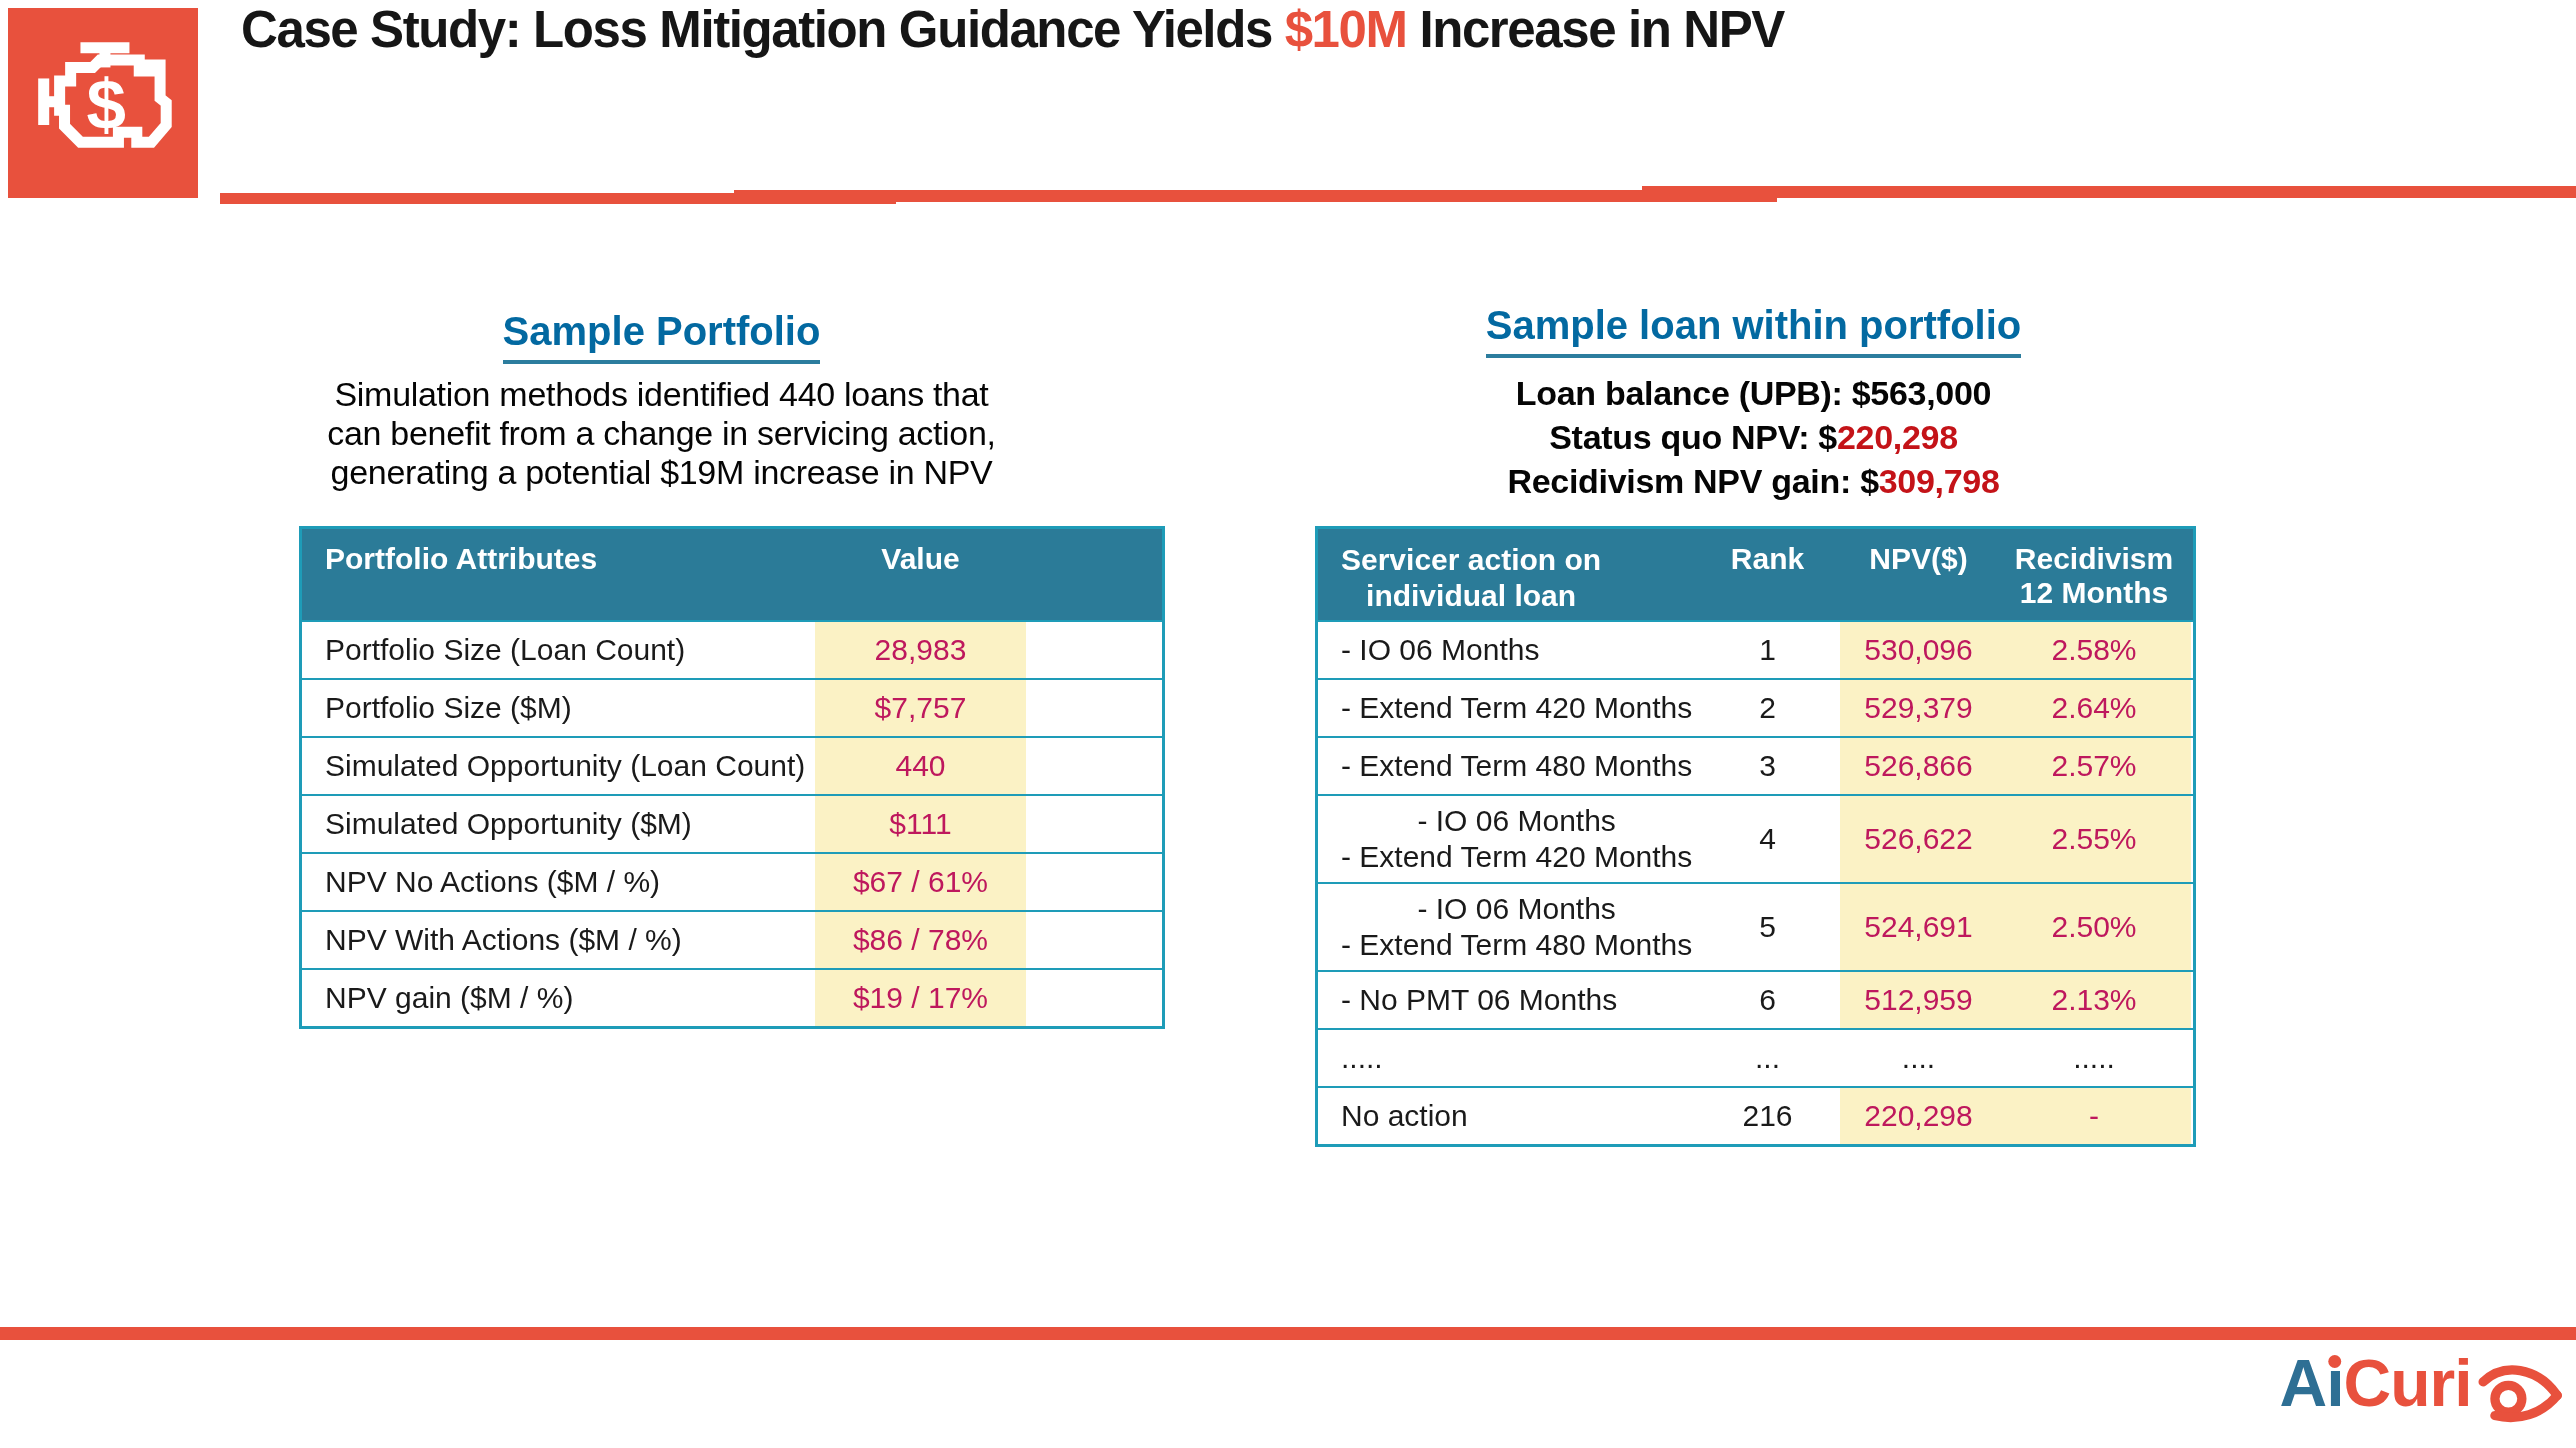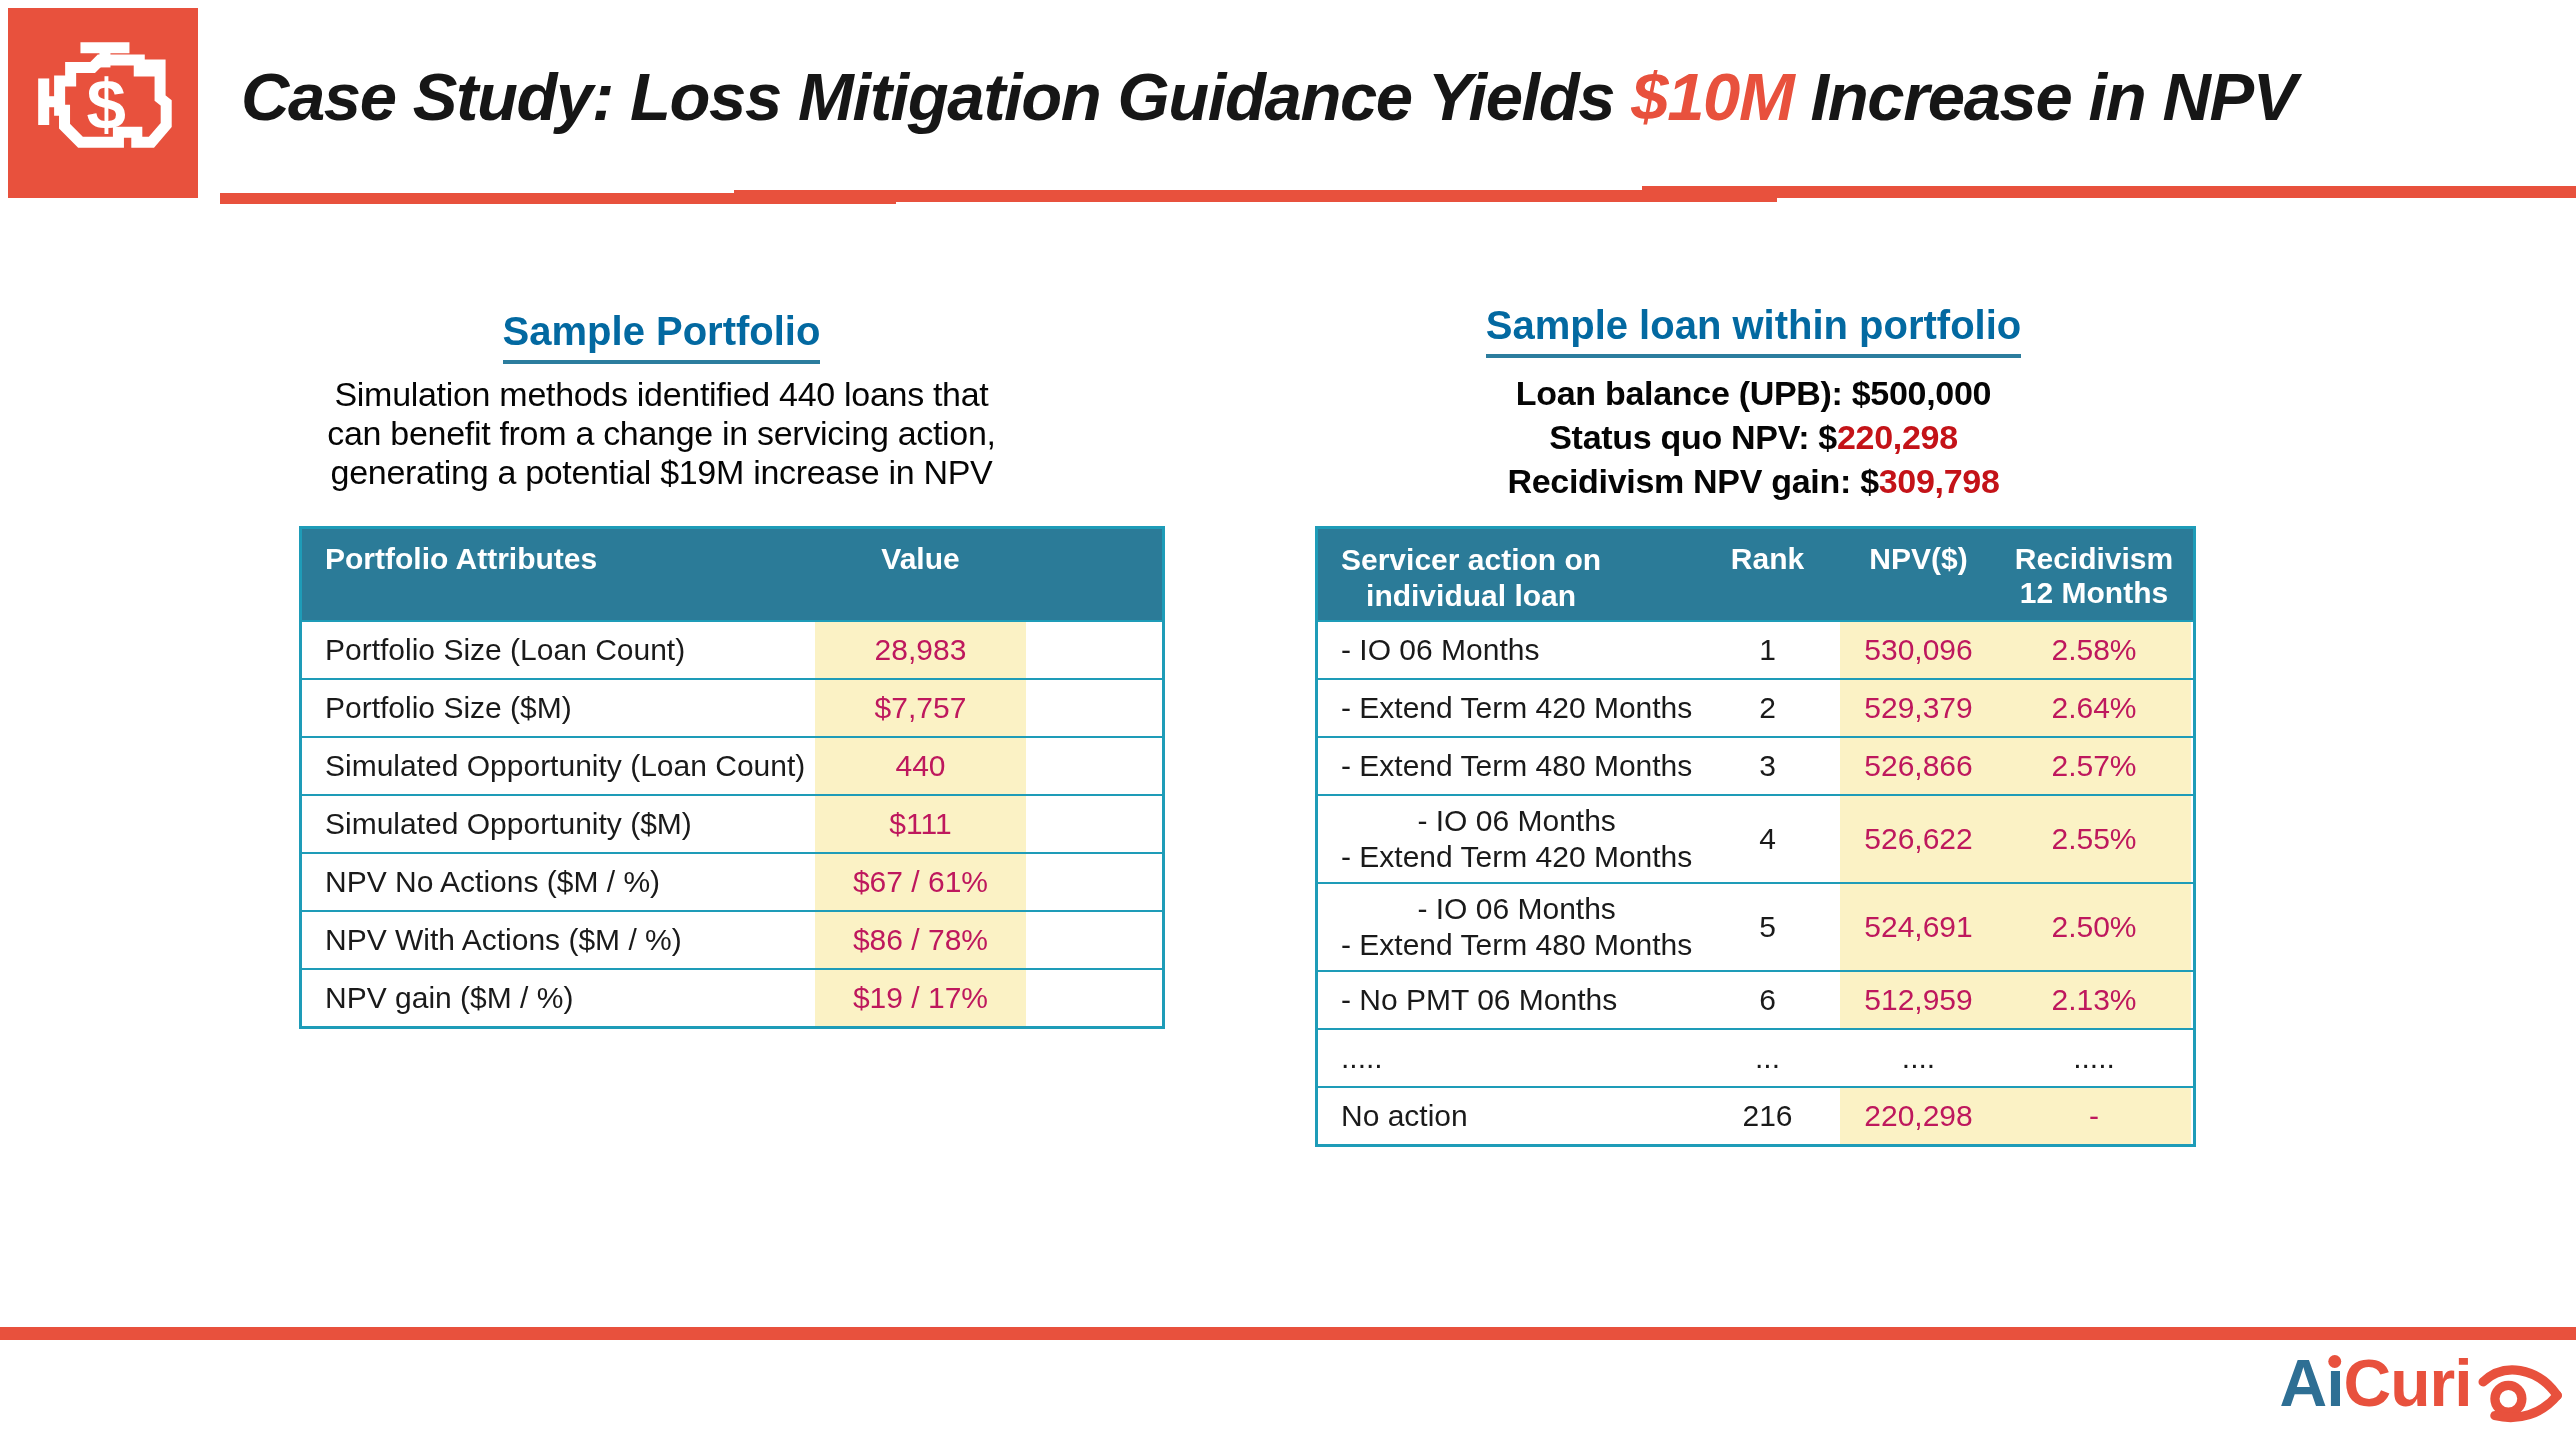--- a/index.html
+++ b/index.html
@@ -11,22 +11,22 @@
   }
   .abs { position:absolute; }
 
   
   .logo-box {
     left:7.7px; top:7.7px; width:190px; height:190px;
     background:#E8513D; display:flex; align-items:center; justify-content:center;
   }
   .title-row {
     left:241px; top:0; width:2328px; height:193px;
-    display:flex; align-items:center;
-    font-size:67px; font-weight:bold; letter-spacing:-1.4px; color:#161616;font-style:italic;
+    display:flex; 
+    font-size:51px; font-weight:bold; letter-spacing:-1.4px; color:#161616;
   }
   .title-row span { white-space:pre; }
   .title-row .hl { color:#E8513D; }
   .rule { background:#E8513D; }
   .title-rule-a { left:220px; top:193px; width:676px; height:10.6px; }
   .title-rule-b { left:734px; top:190px; width:1043px; height:11.6px; }
   .title-rule-c { left:1642px; top:186px; width:934px; height:11.6px; }
   .bottom-rule  { left:0; top:1327px; width:2576px; height:12.6px; }
 
   
@@ -162,21 +162,21 @@
     <div class="td col-value c yellow redtxt">$19 / 17%</div>
   </div>
 </div>
 
 <div class="abs sec-head right-head">
   <span class="ul">Sample loan within portfolio</span>
 </div>
 
 <div class="abs facts">
   <div class="fact">
-    <span>Loan balance (UPB): </span><span>$500,000</span>
+    <span>Loan balance (UPB): </span><span>$563,000</span>
   </div>
   <div class="fact">
     <span>Status quo NPV: $</span><span class="val-red">220,298</span>
   </div>
   <div class="fact">
     <span>Recidivism NPV gain: $</span><span class="val-red">309,798</span>
   </div>
 </div>
 
 <div class="abs tbl right-tbl">

